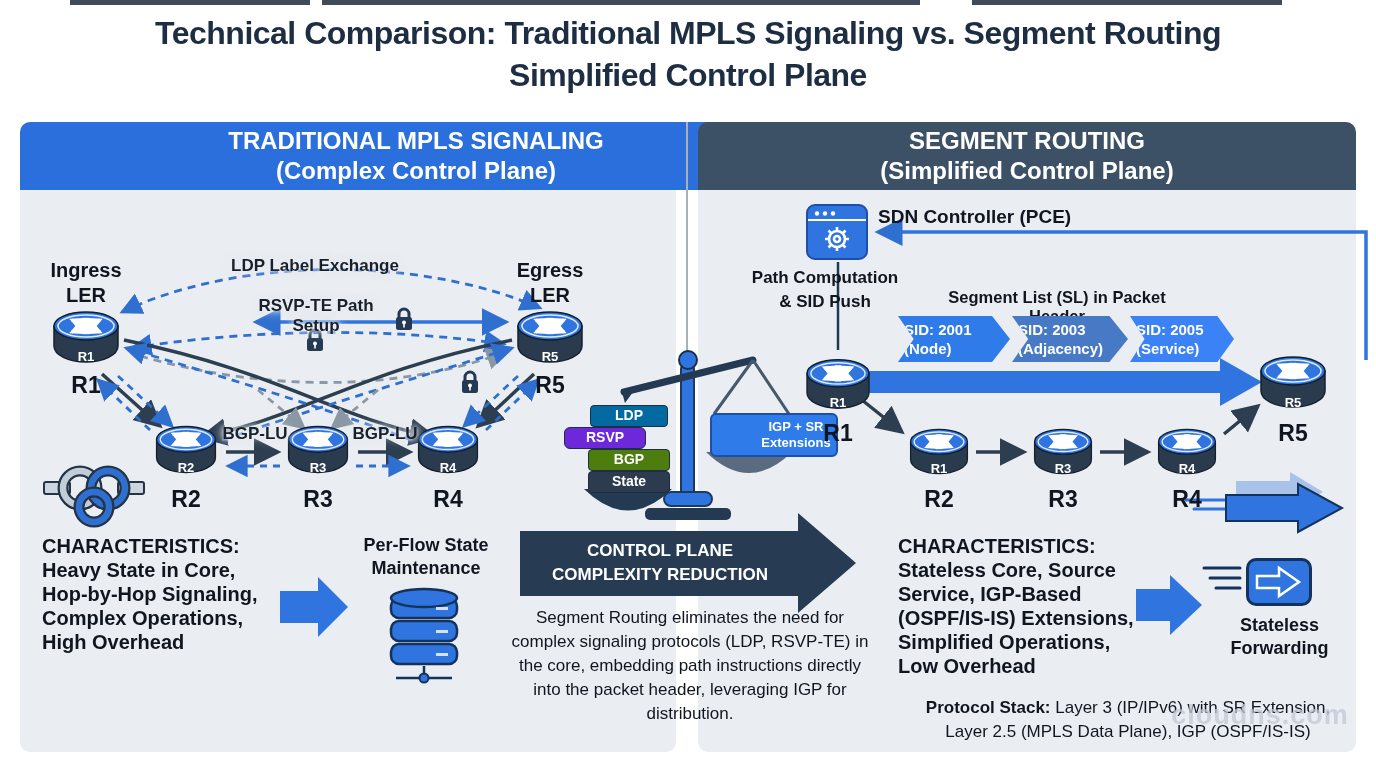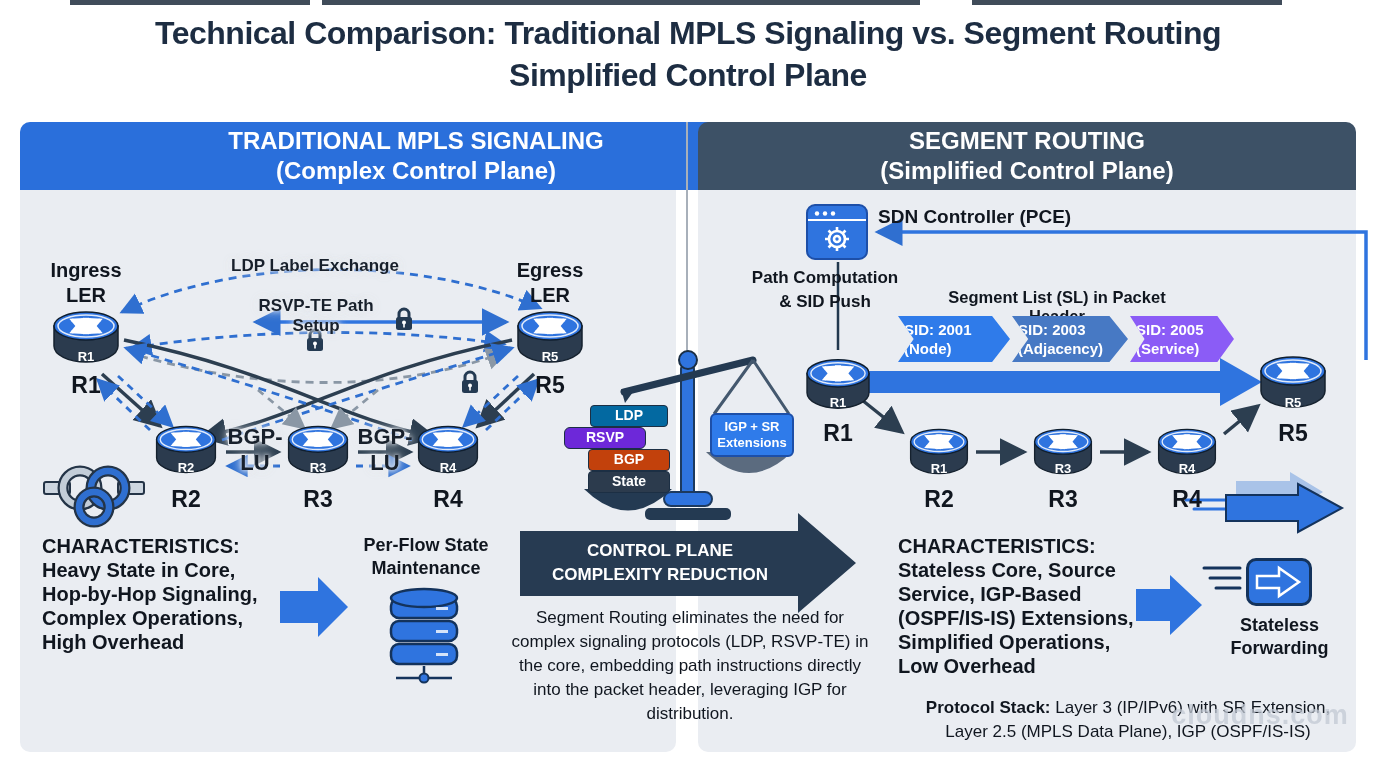--- a/index.html
+++ b/index.html
@@ -13,31 +13,31 @@
                 color:#fff;font-weight:bold;font-size:24px;line-height:30px;text-align:center;
                 display:flex;flex-direction:column;justify-content:center;}
   
   .title{position:absolute;left:0;top:12px;width:1376px;text-align:center;color:#1d2d42;
          font-weight:800;font-size:32px;line-height:42px;letter-spacing:-0.5px;}
   
   .h-bold20{font-size:20px;font-weight:bold;line-height:25px;text-align:center;color:#10161f;}
   .rlabel{font-size:23px;font-weight:bold;text-align:center;color:#10161f;}
   .edge-label{font-size:17px;font-weight:600;text-align:center;color:#18202b;
               text-shadow:0 0 4px rgba(234,237,242,.95),0 0 8px rgba(234,237,242,.95),0 0 12px rgba(234,237,242,.9);}
-  .bgplu{font-size:22px;font-weight:bold;}
+  .bgplu{font-size:17px;font-weight:bold;}
   .chars{font-size:20px;font-weight:800;line-height:24px;color:#10161f;}
   .protocol{font-size:17px;line-height:24px;color:#10161f;}
   .protocol b{font-weight:bold;}
   .paragraph{font-size:17px;line-height:24px;text-align:center;color:#10161f;}
   
   .weight{position:absolute;border:1.5px solid #1c2f44;border-radius:4px;color:#fff;
           font-size:14px;font-weight:bold;text-align:center;line-height:18px;}
   .igp-box{position:absolute;left:710px;top:413px;width:80px;height:40px;background:#2f7bea;
            border:2px solid #1d4fa8;border-radius:6px;color:#fff;font-size:13px;font-weight:bold;
-           line-height:16px;text-align:center;display:flex;flex-direction:column;justify-content:center;}
+           line-height:16px;text-align:center;display:flex;flex-direction:column;justify-content:center;padding-left:44px;}
   
   .reduction-text{position:absolute;left:535px;top:539px;width:250px;text-align:center;color:#fff;
                   font-weight:800;font-size:17px;line-height:24px;}
   
   .chev{position:absolute;top:316px;height:46px;color:#fff;font-size:15px;font-weight:bold;
         line-height:19px;display:flex;flex-direction:column;justify-content:center;
         clip-path:polygon(0 0,84% 0,100% 50%,84% 100%,0 100%,14% 50%);padding-left:6px;box-sizing:border-box;}
   
   .sdn-icon{position:absolute;left:806px;top:204px;width:62px;height:56px;background:#2f74df;
             border-radius:9px;border:2px solid #1d4fa8;box-sizing:border-box;}
@@ -265,21 +265,21 @@
   <div class="abs z2 center" style="left:346px;top:534px;width:160px;font-size:18px;font-weight:700;line-height:23px;">
     <div>Per-Flow State</div>
     <div>Maintenance</div>
   </div>
 
   <div class="abs protocol z2" style="left:40px;top:696px;width:460px;">
   </div>
 
   <div class="weight z2" style="left:590px;top:405px;width:76px;height:20px;background:#0369a1;">LDP</div>
   <div class="weight z2" style="left:564px;top:427px;width:80px;height:20px;background:#6d28d9;border-radius:6px;">RSVP</div>
-  <div class="weight z2" style="left:588px;top:449px;width:80px;height:20px;background:#c2410c;">BGP</div>
+  <div class="weight z2" style="left:588px;top:449px;width:80px;height:20px;background:#4d7c0f;">BGP</div>
   <div class="weight z2" style="left:588px;top:471px;width:80px;height:20px;background:#2c3b4d;">State</div>
 
   <div class="igp-box z2">
     <div>IGP + SR</div>
     <div>Extensions</div>
   </div>
 
   <div class="reduction-text z2">
     <div>CONTROL PLANE</div>
     <div>COMPLEXITY REDUCTION</div>
@@ -310,21 +310,21 @@
   <div class="abs z2 center" style="left:922px;top:288px;width:270px;font-size:16.5px;font-weight:600;">Segment List (SL) in Packet Header</div>
 
   <div class="chev z2" style="left:898px;width:112px;background:#2f7bea;">
     <div>SID: 2001</div>
     <div>(Node)</div>
   </div>
   <div class="chev z2" style="left:1012px;width:116px;background:#4779c4;">
     <div>SID: 2003</div>
     <div>(Adjacency)</div>
   </div>
-  <div class="chev z2" style="left:1130px;width:104px;background:#8b5cf6;">
+  <div class="chev z2" style="left:1130px;width:104px;background:#3b82f6;">
     <div>SID: 2005</div>
     <div>(Service)</div>
   </div>
 
   <div class="abs rlabel z2" style="left:808px;top:420px;width:60px;">R1</div>
   <div class="abs rlabel z2" style="left:909px;top:486px;width:60px;">R2</div>
   <div class="abs rlabel z2" style="left:1033px;top:486px;width:60px;">R3</div>
   <div class="abs rlabel z2" style="left:1157px;top:486px;width:60px;">R4</div>
   <div class="abs rlabel z2" style="left:1263px;top:420px;width:60px;">R5</div>
 

